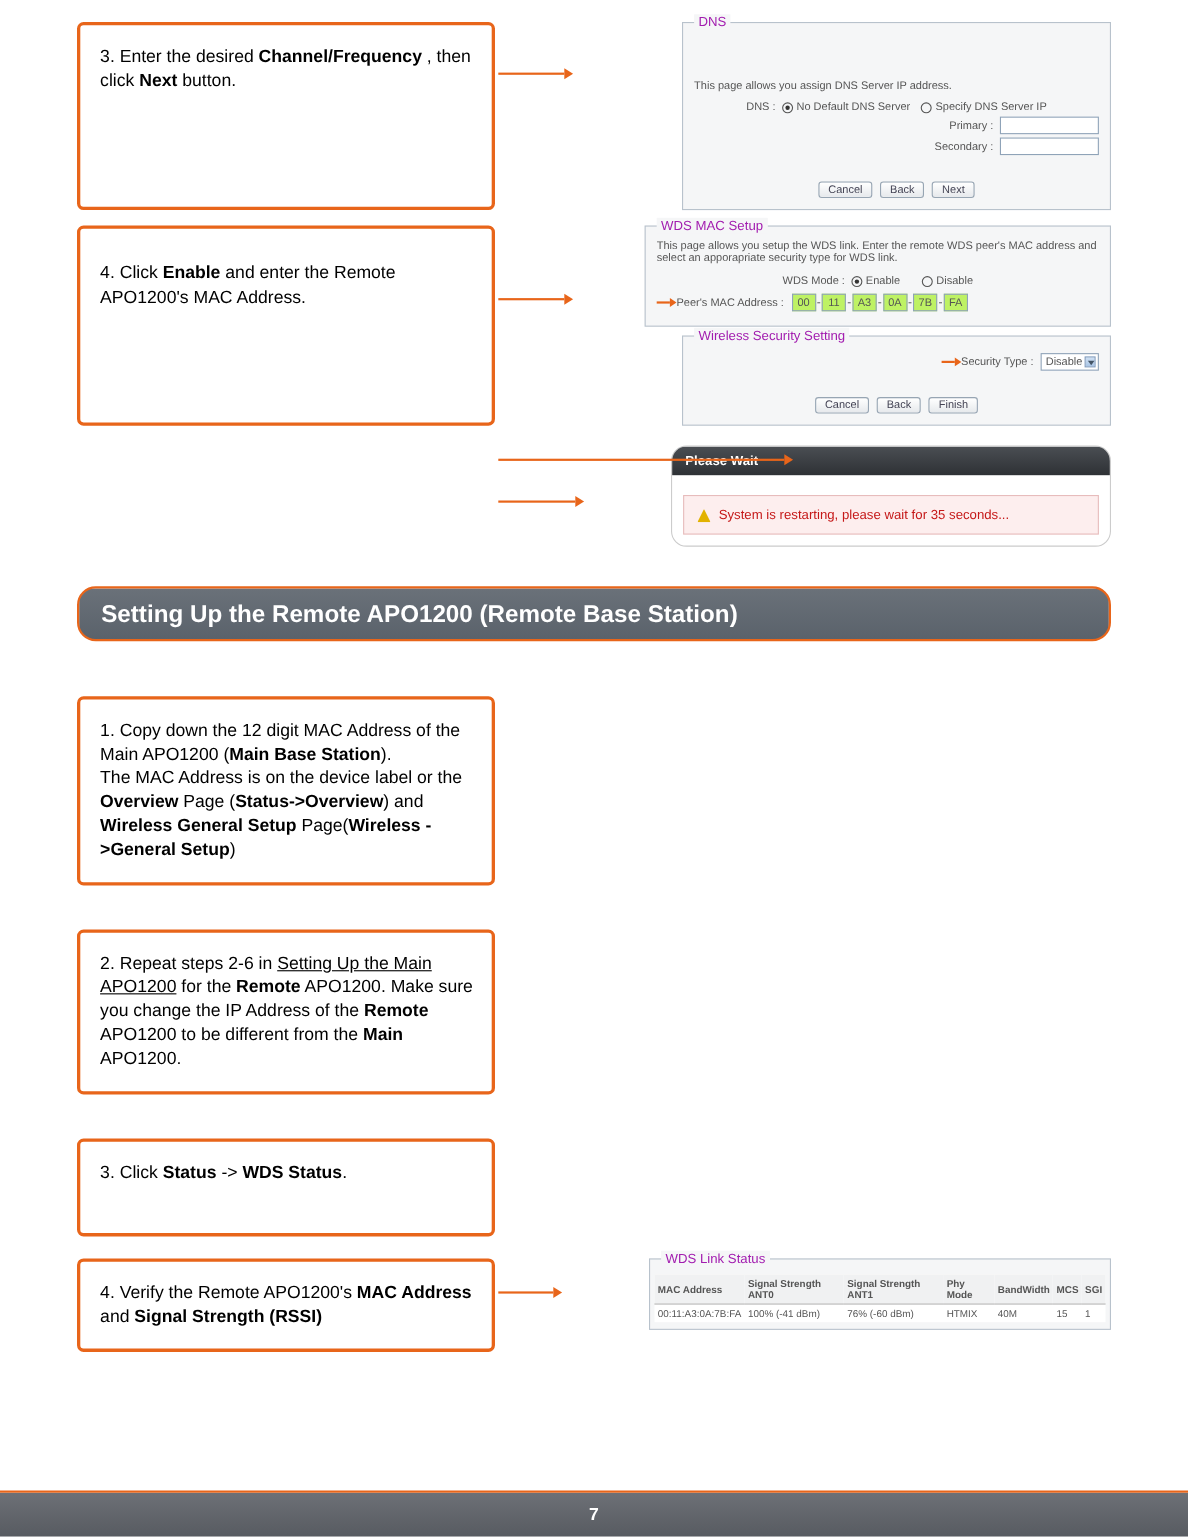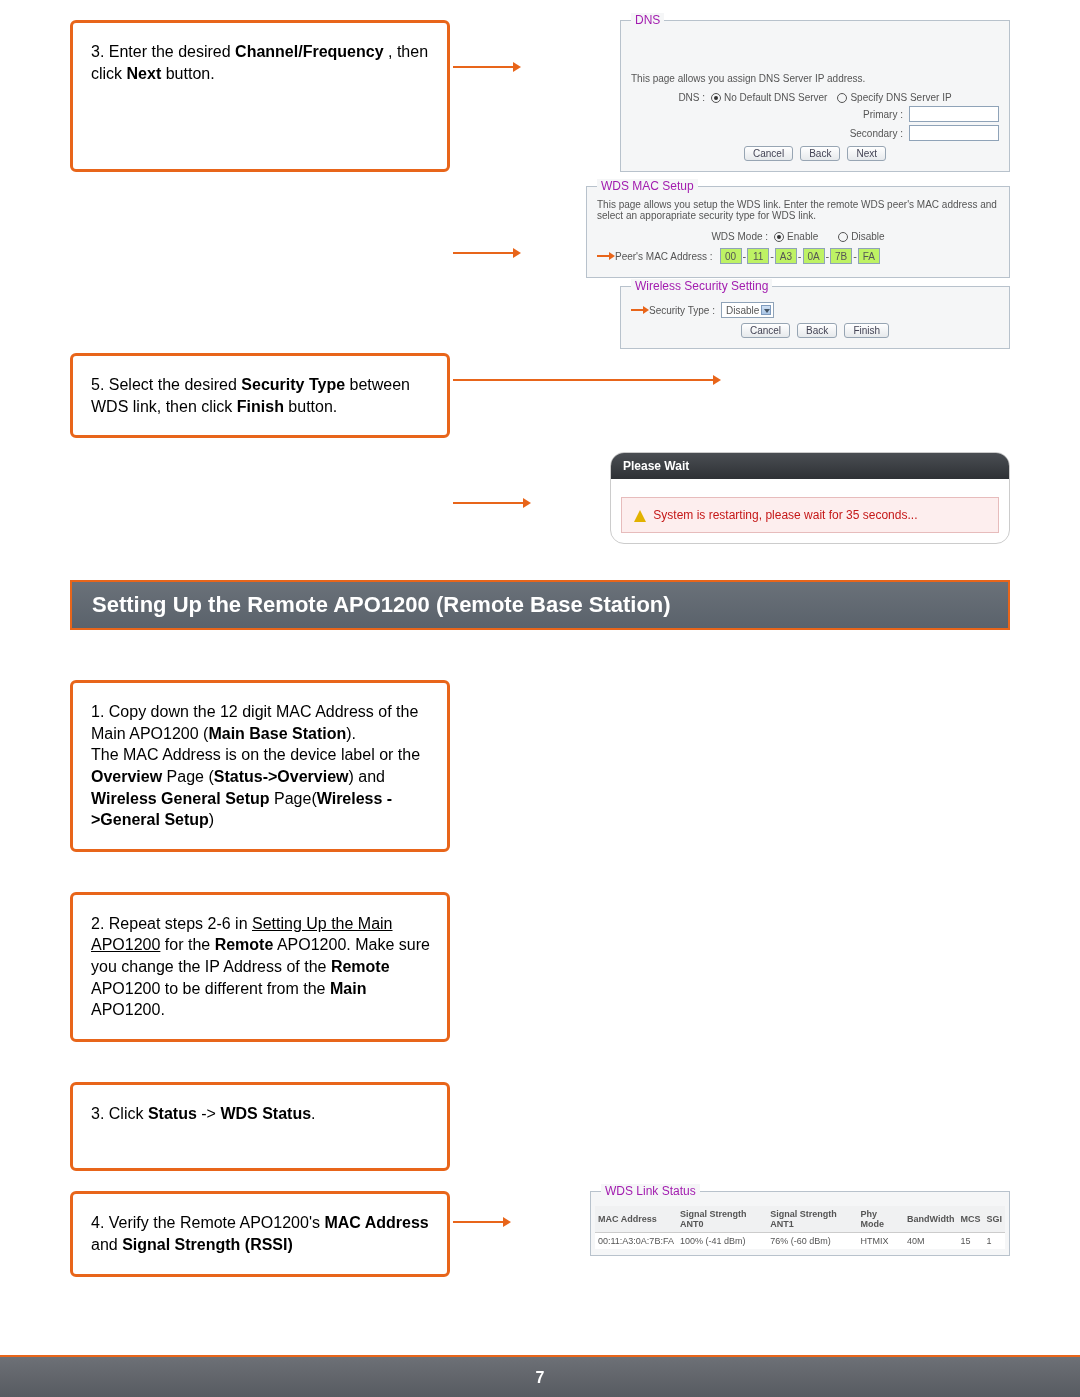--- a/index.html
+++ b/index.html
@@ -24,21 +24,21 @@
     flex-shrink: 0;
   }
   .orange-box.wide { width: 380px; }
   .right-col { margin-left: 40px; flex: 1; }
   .section-header {
     background: linear-gradient(#6a7179, #5a626b);
     color: #fff;
     font-size: 22px;
     font-weight: bold;
     padding: 10px 20px;
-    border-radius: 0;
+    border-radius: 17px;
     border: 2px solid #e8651a;
     margin: 36px 0 50px 0;
   }
   .connector {
     position: absolute;
     height: 2px;
     background: #e8651a;
     z-index: 5;
   }
   .connector::after {
@@ -66,21 +66,21 @@
     color: #a21caf;
     font-size: 12px;
   }
   .panel-body { padding: 12px 10px 10px 10px; }
   .dns-panel { width: 390px; margin-left: auto; }
   .field-row { display: flex; align-items: center; margin: 3px 0; justify-content: flex-end; }
   .field-row label { margin-right: 6px; font-size: 10px; }
   .tinput { border: 1px solid #8fa3b8; height: 16px; width: 90px; background: #fff; }
   .radio-dot { display:inline-block; width:10px; height:10px; border:1px solid #555; border-radius:50%; margin-right:3px; vertical-align:middle; position:relative; }
   .radio-dot.sel::after { content:''; position:absolute; inset:2px; background:#333; border-radius:50%; }
-  .btn-row { text-align: center; margin-top: 5px; }
+  .btn-row { text-align: center; margin-top: 24px; }
   .sbtn { display:inline-block; border:1px solid #97a5b3; border-radius:3px; background:linear-gradient(#fff,#e6e9ec); font-size:10px; padding:1px 8px; margin:0 2px; color:#445; }
   .wds-panel { width: 424px; margin-left: auto; }
   .mac-seg { display:inline-block; width:22px; height:16px; border:1px solid #8fa3b8; text-align:center; font-size:10px; line-height:16px; background:#bef264; margin:0 1px;}
   .sec-panel { width: 390px; margin-left:auto; margin-top: 8px; }
   .select-box { border:1px solid #8fa3b8; background:#fff; font-size:10px; padding:0 14px 0 4px; height:16px; line-height:16px; display:inline-block; position:relative;}
   .select-box .caret { position:absolute; right:2px; top:2px; width:10px; height:10px; background:linear-gradient(#cfe0f3,#a9c5e6); border:1px solid #7f9bbd; }
   .select-box .caret::after { content:''; position:absolute; left:2px; top:3px; border-top:4px solid #456; border-left:3px solid transparent; border-right:3px solid transparent;}
   .wait-panel { width: 400px; margin-left: auto; border: 1px solid #ccc; background: #fff; border-radius: 14px; overflow:hidden;}
   .wait-head { background: linear-gradient(#4a4e53,#2e3135); color:#fff; font-size:12px; font-weight:bold; padding:6px 12px;}
   .wait-body { border:1px solid #e7bcbc; background:#fdeeee; color:#c51818; font-size:12px; padding:10px 12px; margin:18px 10px 10px 10px;}
@@ -146,20 +146,23 @@
           <span class="sbtn">Cancel</span>
           <span class="sbtn">Back</span>
           <span class="sbtn">Next</span>
         </div>
       </div>
     </div>
   </div>
 </div>
 
 <div class="row">
+  <div class="orange-box" style="padding-top:30px; padding-bottom:30px;">
+    <span>4. Click </span><span class="bold">Enable</span><span> and enter the Remote APO1200's MAC Address.</span>
+  </div>
   <div class="connector" style="left:383px; top:66px; width:60px;"></div>
   <div class="right-col">
     <div class="panel wds-panel">
       <div class="panel-title">WDS MAC Setup</div>
       <div class="panel-body">
         <div style="font-size:10px;">This page allows you setup the WDS link. Enter the remote WDS peer's MAC address and select an apporapriate security type for WDS link.</div>
         <div class="field-row" style="justify-content:center; margin-top:10px;">
           <label>WDS Mode :</label>
           <span class="radio-dot sel"></span>
           <span style="font-size:10px; margin-right:20px;">Enable</span>
@@ -174,39 +177,36 @@
           <span class="mac-seg">A3</span>-
           <span class="mac-seg">0A</span>-
           <span class="mac-seg">7B</span>-
           <span class="mac-seg">FA</span>
         </div>
       </div>
     </div>
     <div class="panel sec-panel">
       <div class="panel-title">Wireless Security Setting</div>
       <div class="panel-body">
-        <div class="field-row" style="justify-content:flex-start;">
+        <div class="field-row" style="justify-content:flex-end;">
           <span class="arrow-o"></span>
           <label>Security Type :</label>
           <span class="select-box"><span>Disable</span><span class="caret"></span></span>
         </div>
         <div class="btn-row">
           <span class="sbtn">Cancel</span>
           <span class="sbtn">Back</span>
           <span class="sbtn">Finish</span>
         </div>
       </div>
     </div>
   </div>
 </div>
 
 <div class="row" style="margin-top:-10px;">
-  <div class="orange-box">
-    <span>5. Select the desired </span><span class="bold">Security Type</span><span> between WDS link, then click </span><span class="bold">Finish</span><span> button.</span>
-  </div>
   <div class="connector" style="left:383px; top:26px; width:260px;"></div>
 </div>
 
 <div class="row">
   <div class="connector" style="left:383px; top:50px; width:70px;"></div>
   <div class="right-col">
     <div class="wait-panel">
       <div class="wait-head">Please Wait</div>
       <div class="wait-body">
         <span class="warn-ico"></span>

